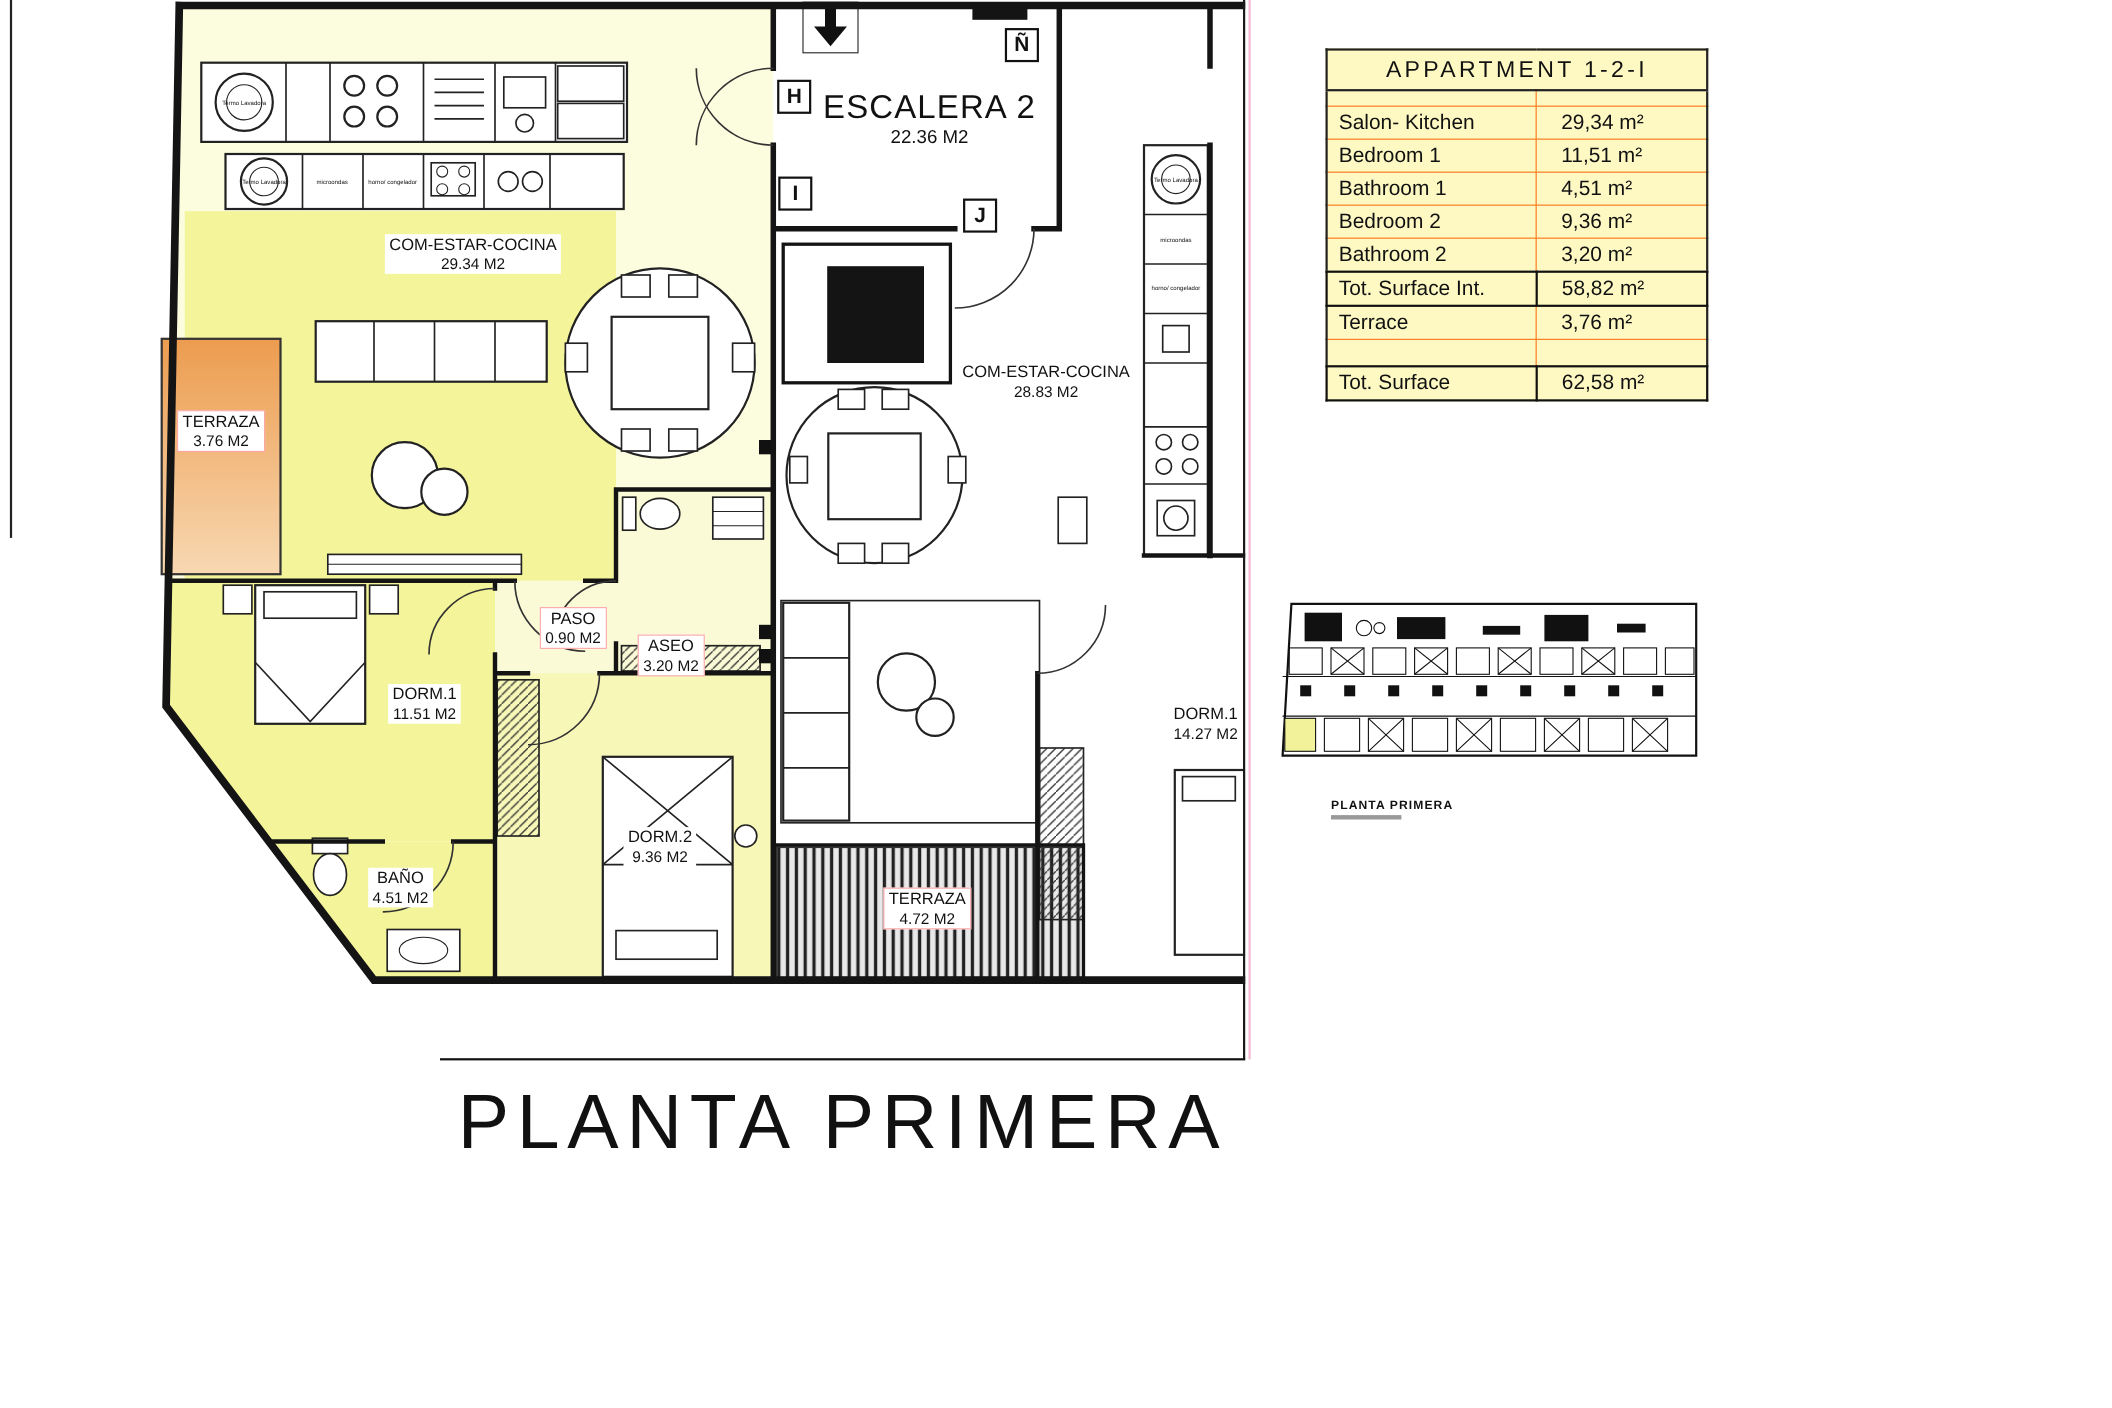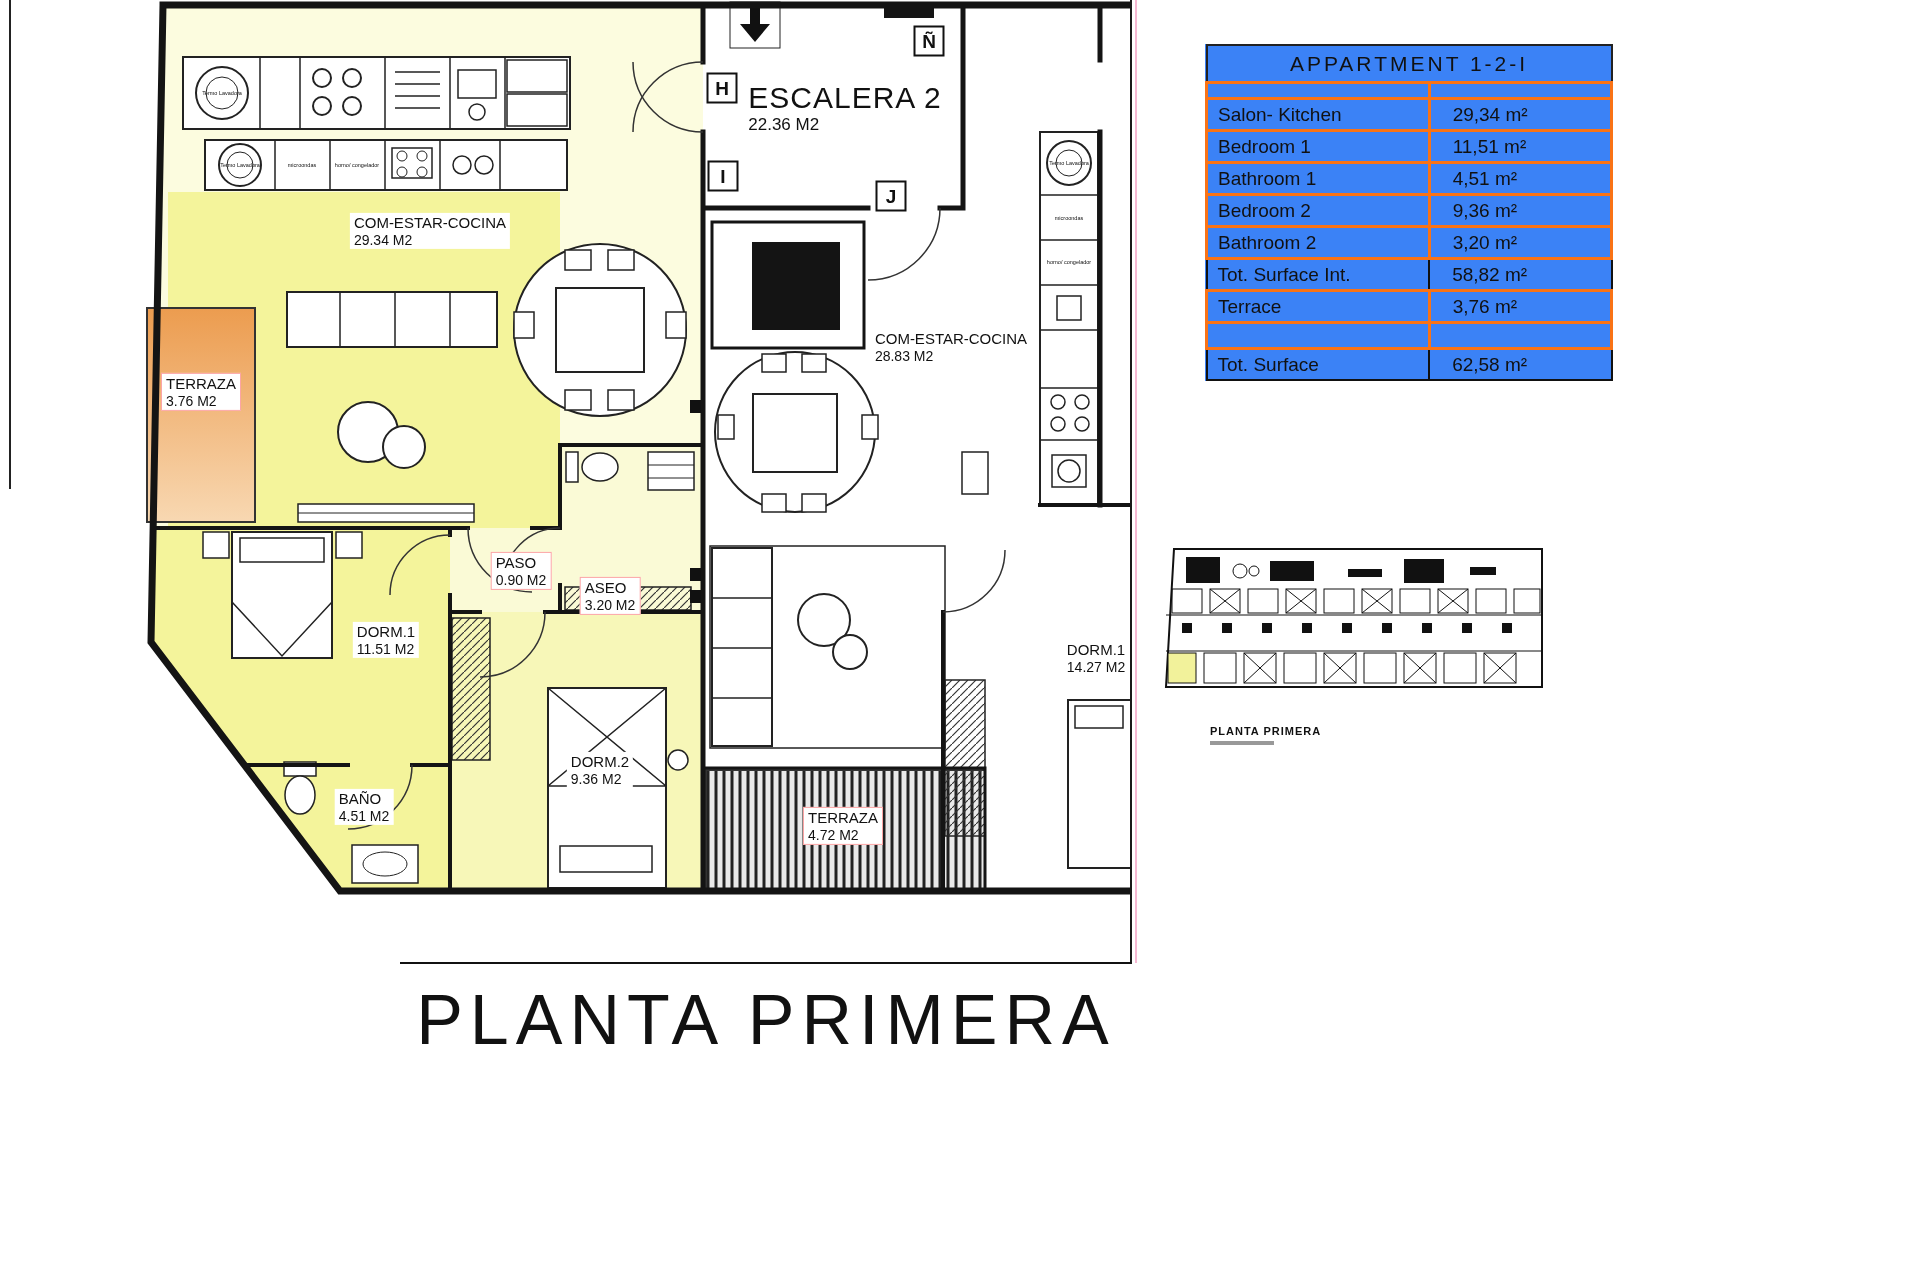--- a/index.html
+++ b/index.html
@@ -9,39 +9,39 @@
   }
   .abs{position:absolute;}
   
   .vline-right{left:1130px;top:0;width:2px;height:963px;background:#1a1a1a;}
   .pink-line{left:1135px;top:0;width:2px;height:963px;background:#f6b8d2;}
   .vline-left{left:9px;top:0;width:2px;height:489px;background:#222;}
   .title-rule{left:400px;top:962px;width:732px;height:2px;background:#111;}
   
   .plan-label{
     position:absolute;transform:translate(-50%,-50%);
-    text-align:left;background:#fff;padding:1px 4px;
+    text-align:center;background:#fff;padding:1px 4px;
     font-size:15px;line-height:1.18;white-space:nowrap;z-index:5;
   }
   .plan-label.boxed{border:1px solid #fca5a5;}
   .plan-label .rm-name{font-size:15px;}
   .plan-label .rm-area{font-size:14px;}
   .plan-label.escalera .rm-name{font-size:30px;letter-spacing:1px;}
   .plan-label.escalera .rm-area{font-size:17px;}
   .marker{
     position:absolute;width:27px;height:27px;border:2px solid #111;background:#fff;
     display:flex;align-items:center;justify-content:center;
     font-size:19px;font-weight:bold;transform:translate(-50%,-50%);z-index:6;
   }
   
   .apt-table{
-    position:absolute;left:1205px;top:44px;width:408px;
-    border-collapse:collapse;background:#3b82f6;border:2px solid #222;
-  }
-  .apt-table td{border:3px solid #f97316;font-size:19px;height:27px;padding:1px 8px;}
+    position:absolute;left:1205px;top:44px;width:348px;
+    border-collapse:collapse;background:#fef9c3;border:2px solid #222;
+  }
+  .apt-table td{border:1px solid #f97316;font-size:19px;height:27px;padding:1px 8px;}
   .apt-table td.lab{width:200px;padding-left:10px;}
   .apt-table td.val{width:148px;padding-left:22px;}
   .apt-table tr.title-row td{
     border:1px solid #222;border-bottom:2px solid #222;
     font-size:21px;letter-spacing:3px;text-align:center;height:33px;
   }
   .apt-table tr.spacer td{height:11px;}
   .apt-table tr.gap td{height:21px;}
   .apt-table tr.emph td{border:2px solid #111;}
   

